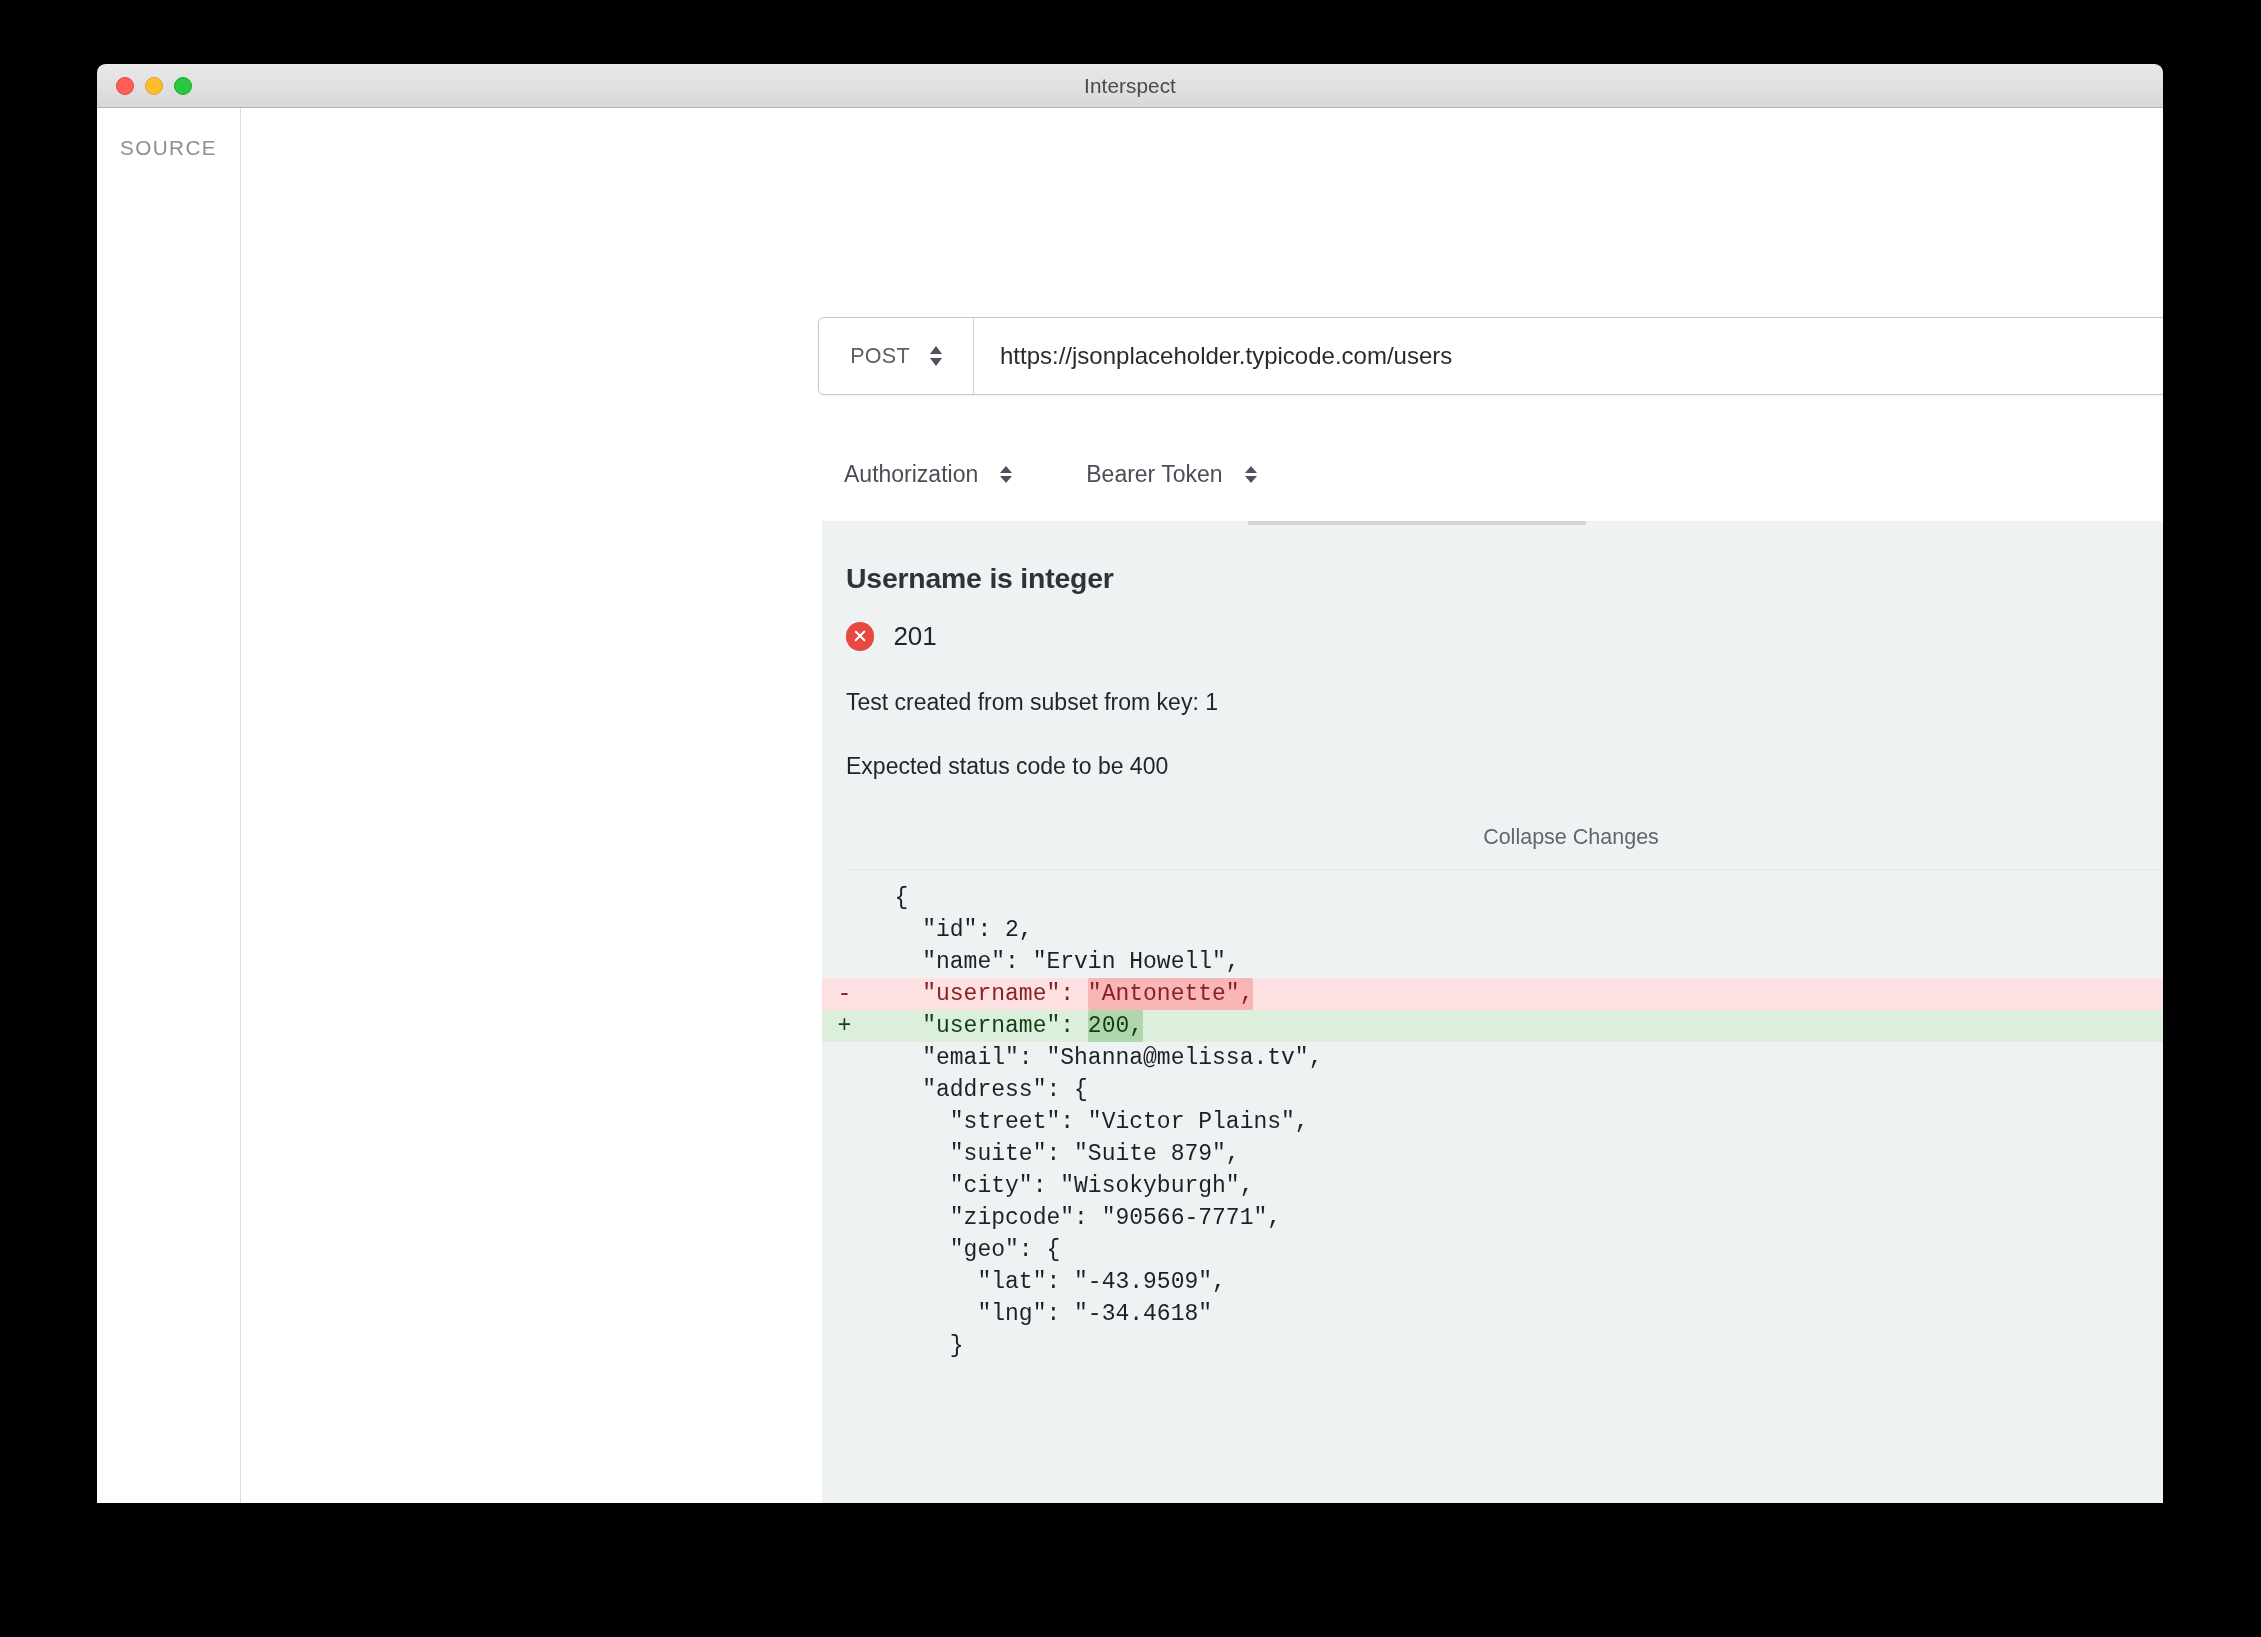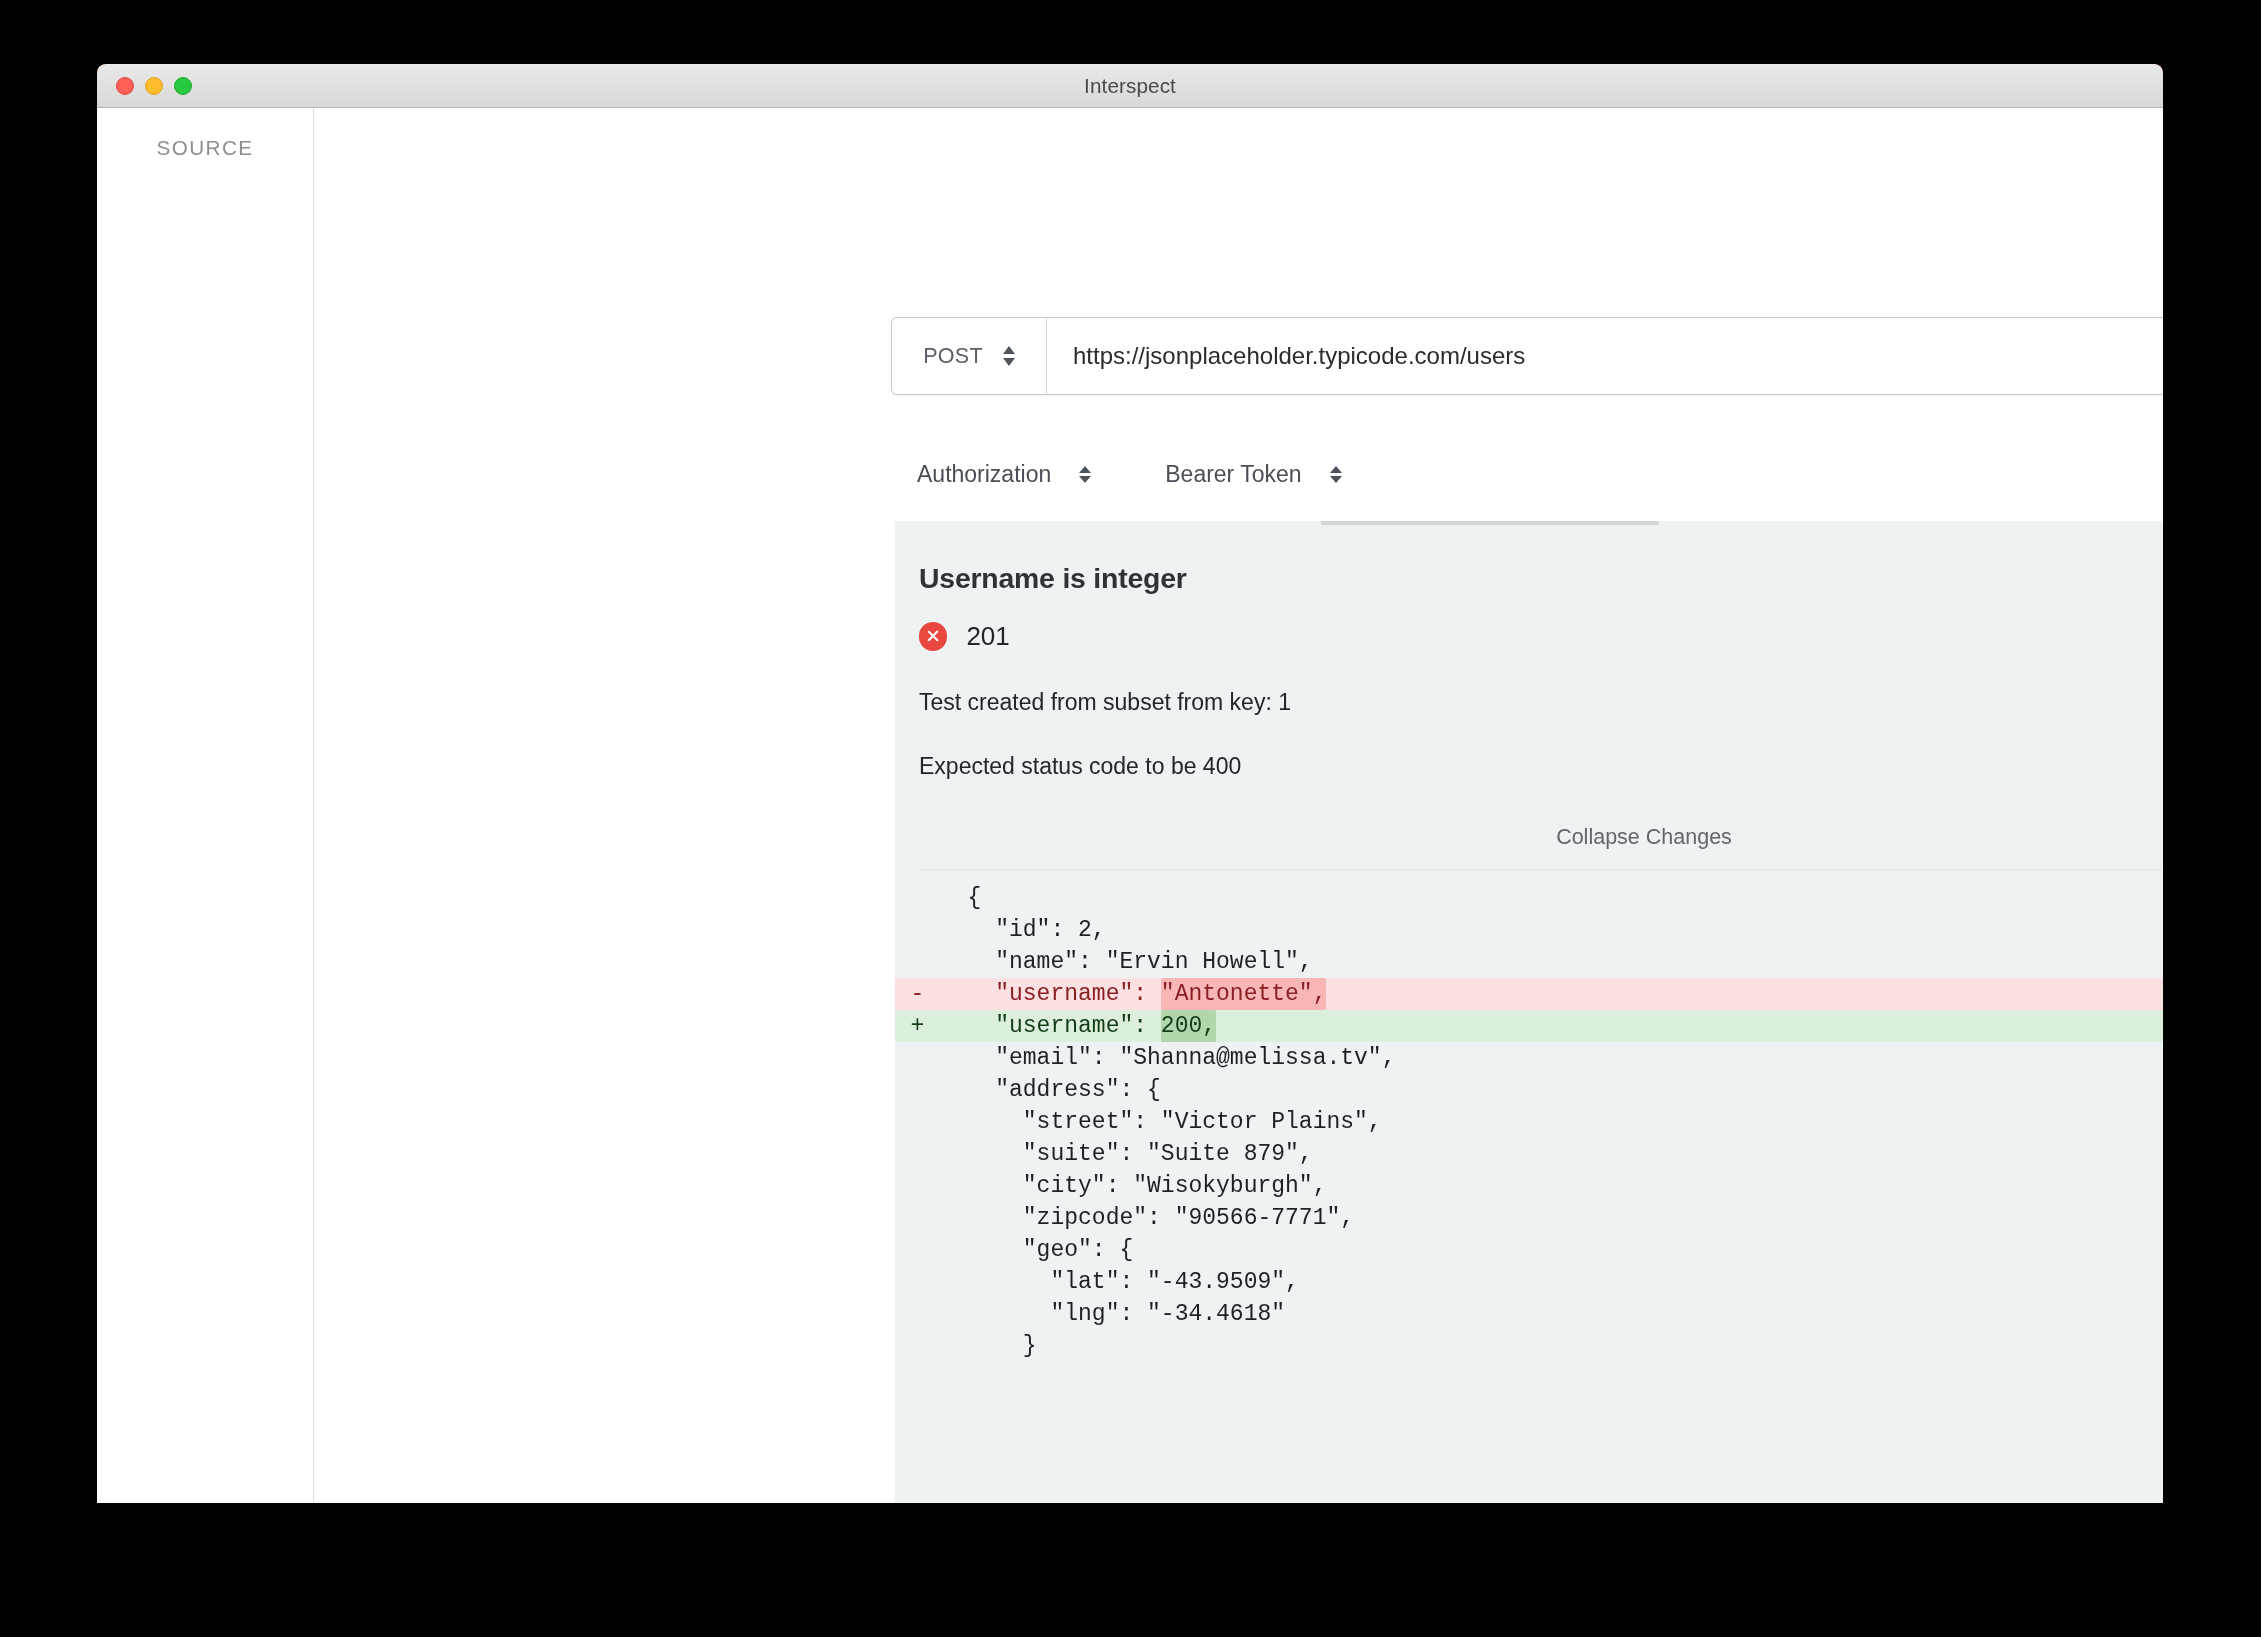--- a/index.html
+++ b/index.html
@@ -59,21 +59,21 @@
     letter-spacing: 0.1px;
   }
 
   
   #window-body {
     display: flex;
     height: calc(100% - 44px);
     background: #ffffff;
   }
   .nav-col {
-    width: 217px;
+    width: 144px;
     border-right: 0.9px solid #dcdcdc;
     padding-top: 28.4px;
     flex: 0 0 auto;
   }
   .nav-col-label {
     text-align: center;
     font-size: 20.7px;
     letter-spacing: 1.4px;
     color: #8e8e8e;
   }
@@ -147,21 +147,21 @@
     position: absolute;
     left: 603px;
     top: 353px;
     display: flex;
     gap: 74px;
     align-items: center;
   }
   .pill-select {
     display: flex;
     align-items: center;
-    gap: 28px;
+    gap: 22px;
     cursor: pointer;
     user-select: none;
   }
   .pill-select .label {
     font-size: 23px;
     color: #4a4f56;
   }
   .pill-select .stepper .up   { border-bottom-width: 7.8px; border-left-width: 6px; border-right-width: 6px; }
   .pill-select .stepper .down { border-top-width: 7.8px;  border-left-width: 6px; border-right-width: 6px; }
 

